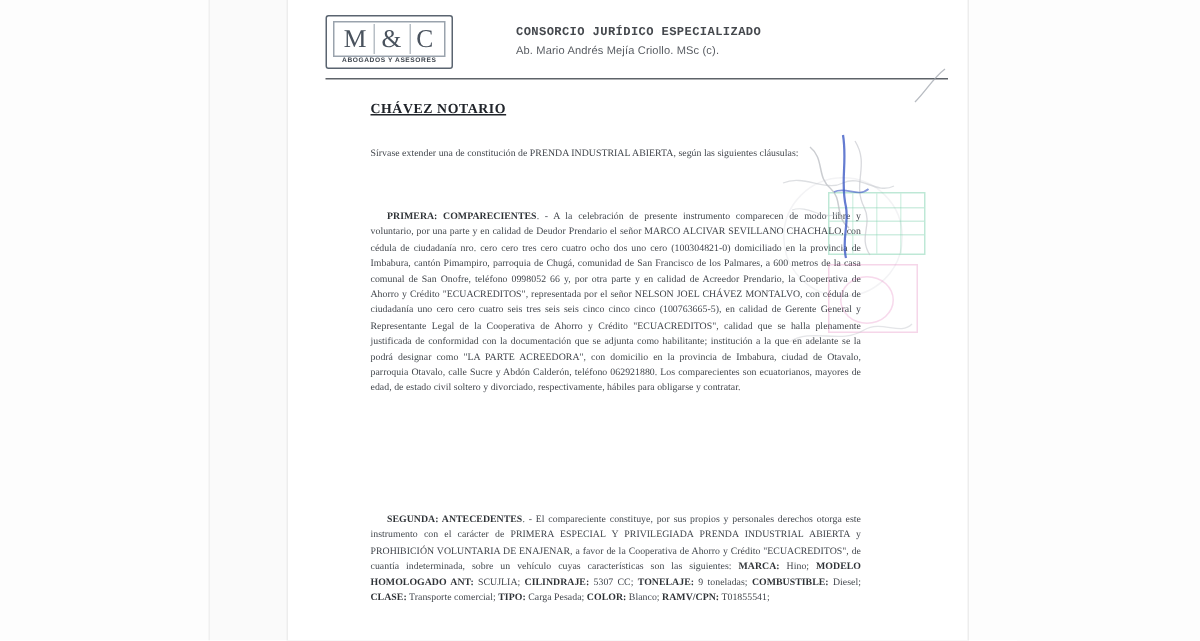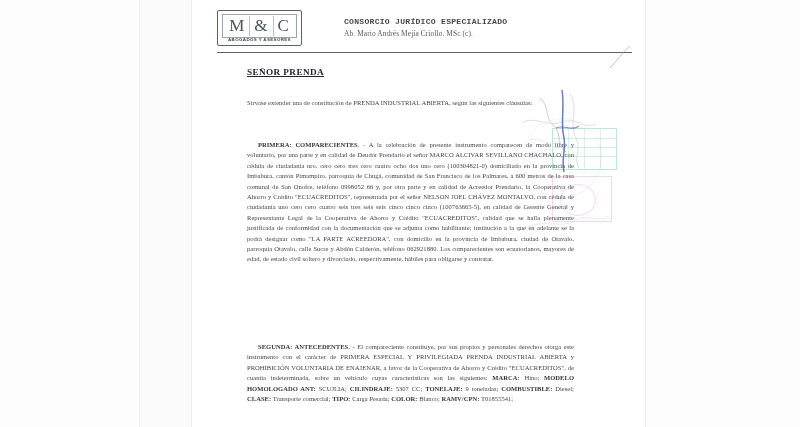--- a/index.html
+++ b/index.html
@@ -43,21 +43,21 @@
     color:#3c434c;letter-spacing:.4px;
   }
   .firm-name{
     position:absolute;left:152px;top:13px;
     font-family:Liberation Mono, monospace;font-size:8.1px;font-weight:bold;
     color:#2b2f35;letter-spacing:.25px;
     filter:blur(.33px);opacity:.88;
   }
   .firm-sub{
     position:absolute;left:152px;top:25px;
-    font-family:Liberation Serif, serif;font-size:7.4px;color:#30353c;
+    font-family:Liberation Sans, sans-serif;font-size:7.4px;color:#30353c;
     letter-spacing:.1px;filter:blur(.33px);opacity:.82;
   }
   .rule{position:absolute;left:25px;top:52px;width:415px;height:1.4px;background:#42484f;opacity:.85;}
 
   
   .doc-title{
     position:absolute;left:55px;top:67px;
     font-family:"Liberation Serif", serif;font-size:9.2px;font-weight:bold;
     color:#20242a;text-decoration:underline;letter-spacing:.4px;
     filter:blur(.3px);
@@ -120,21 +120,21 @@
           <span>&amp;</span>
           <span>C</span>
         </div>
         <div class="logo-sub">ABOGADOS Y ASESORES</div>
       </div>
       <div class="firm-name">CONSORCIO JURÍDICO ESPECIALIZADO</div>
       <div class="firm-sub">Ab. Mario Andrés Mejía Criollo. MSc (c).</div>
     </div>
     <div class="rule"></div>
 
-    <div class="doc-title">SEÑOR PRENDA</div>
+    <div class="doc-title">CHÁVEZ NOTARIO</div>
 
     <div class="para p-intro">Sírvase extender una de constitución de PRENDA INDUSTRIAL ABIERTA, según las siguientes cláusulas:</div>
 
     <div class="para p-primera">
       <span class="indent"></span><b>PRIMERA: COMPARECIENTES</b><span>. - A la celebración de presente instrumento comparecen de modo libre y voluntario, por una parte y en calidad de Deudor Prendario el señor MARCO ALCIVAR SEVILLANO CHACHALO, con cédula de ciudadanía nro. cero cero tres cero cuatro ocho dos uno cero (100304821-0) domiciliado en la provincia de Imbabura, cantón Pimampiro, parroquia de Chugá, comunidad de San Francisco de los Palmares, a 600 metros de la casa comunal de San Onofre, teléfono 0998052 66 y, por otra parte y en calidad de Acreedor Prendario, la Cooperativa de Ahorro y Crédito "ECUACREDITOS", representada por el señor NELSON JOEL CHÁVEZ MONTALVO, con cédula de ciudadanía uno cero cero cuatro seis tres seis seis cinco cinco cinco (100763665-5), en calidad de Gerente General y Representante Legal de la Cooperativa de Ahorro y Crédito "ECUACREDITOS", calidad que se halla plenamente justificada de conformidad con la documentación que se adjunta como habilitante; institución a la que en adelante se la podrá designar como "LA PARTE ACREEDORA", con domicilio en la provincia de Imbabura, ciudad de Otavalo, parroquia Otavalo, calle Sucre y Abdón Calderón, teléfono 062921880. Los comparecientes son ecuatorianos, mayores de edad, de estado civil soltero y divorciado, respectivamente, hábiles para obligarse y contratar.</span>
     </div>
 
     <div class="para p-segunda">
       <span class="indent"></span><b>SEGUNDA: ANTECEDENTES</b><span>. - El compareciente constituye, por sus propios y personales derechos otorga este instrumento con el carácter de PRIMERA ESPECIAL Y PRIVILEGIADA PRENDA INDUSTRIAL ABIERTA y PROHIBICIÓN VOLUNTARIA DE ENAJENAR, a favor de la Cooperativa de Ahorro y Crédito "ECUACREDITOS", de cuantía indeterminada, sobre un vehículo cuyas características son las siguientes:</span>
       <b>MARCA:</b>

